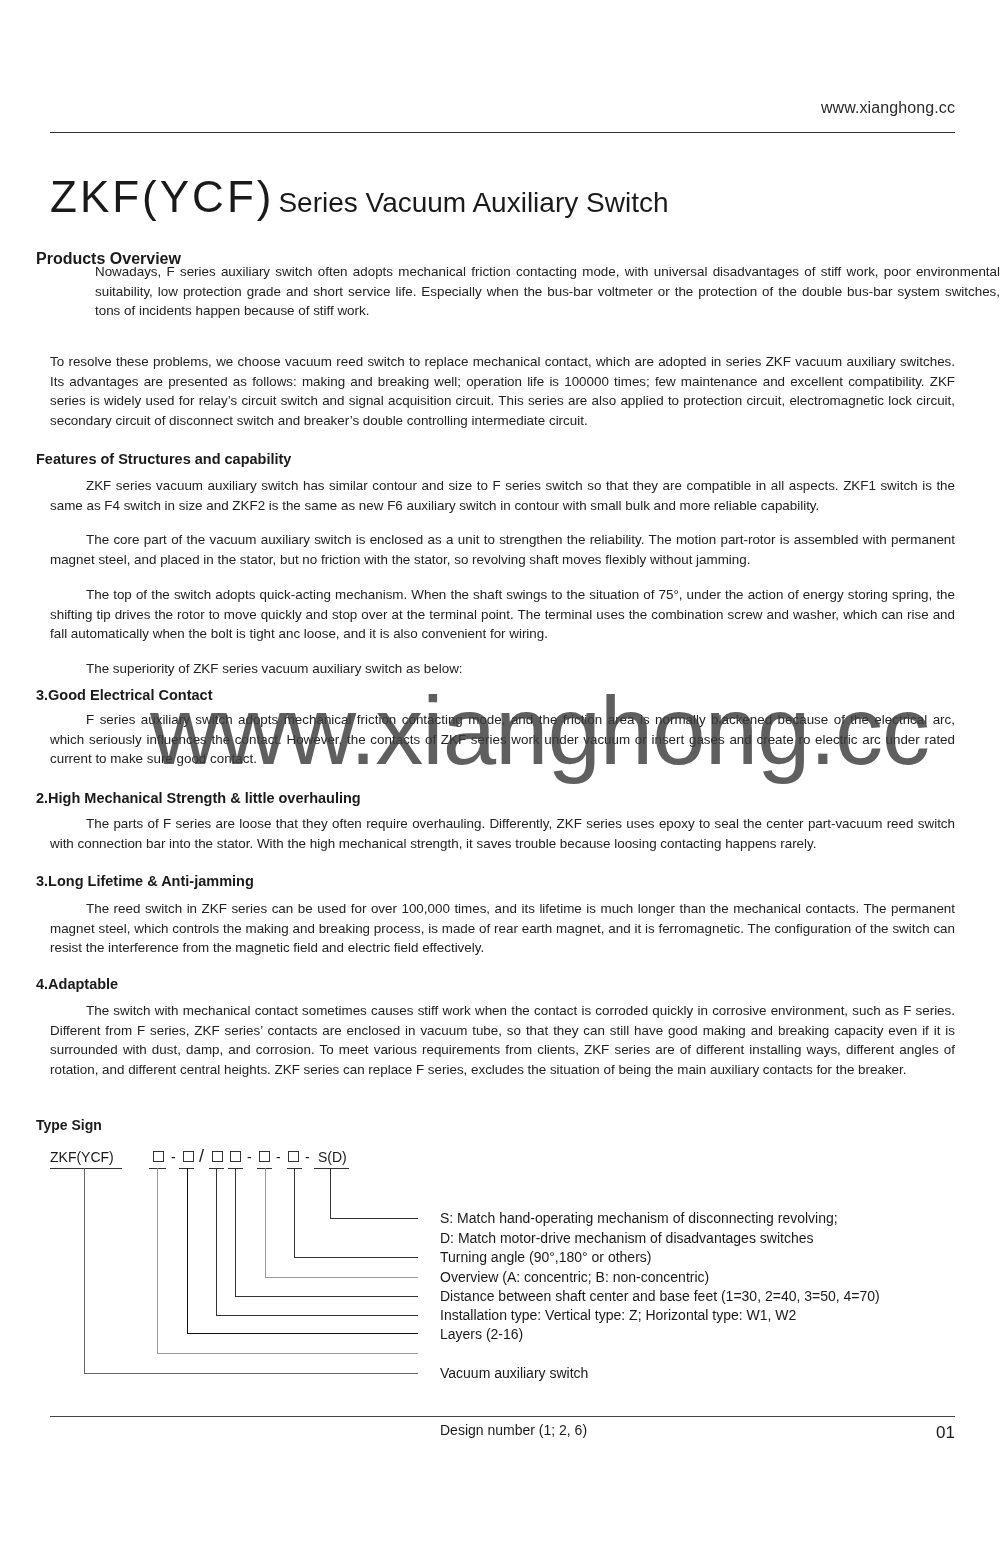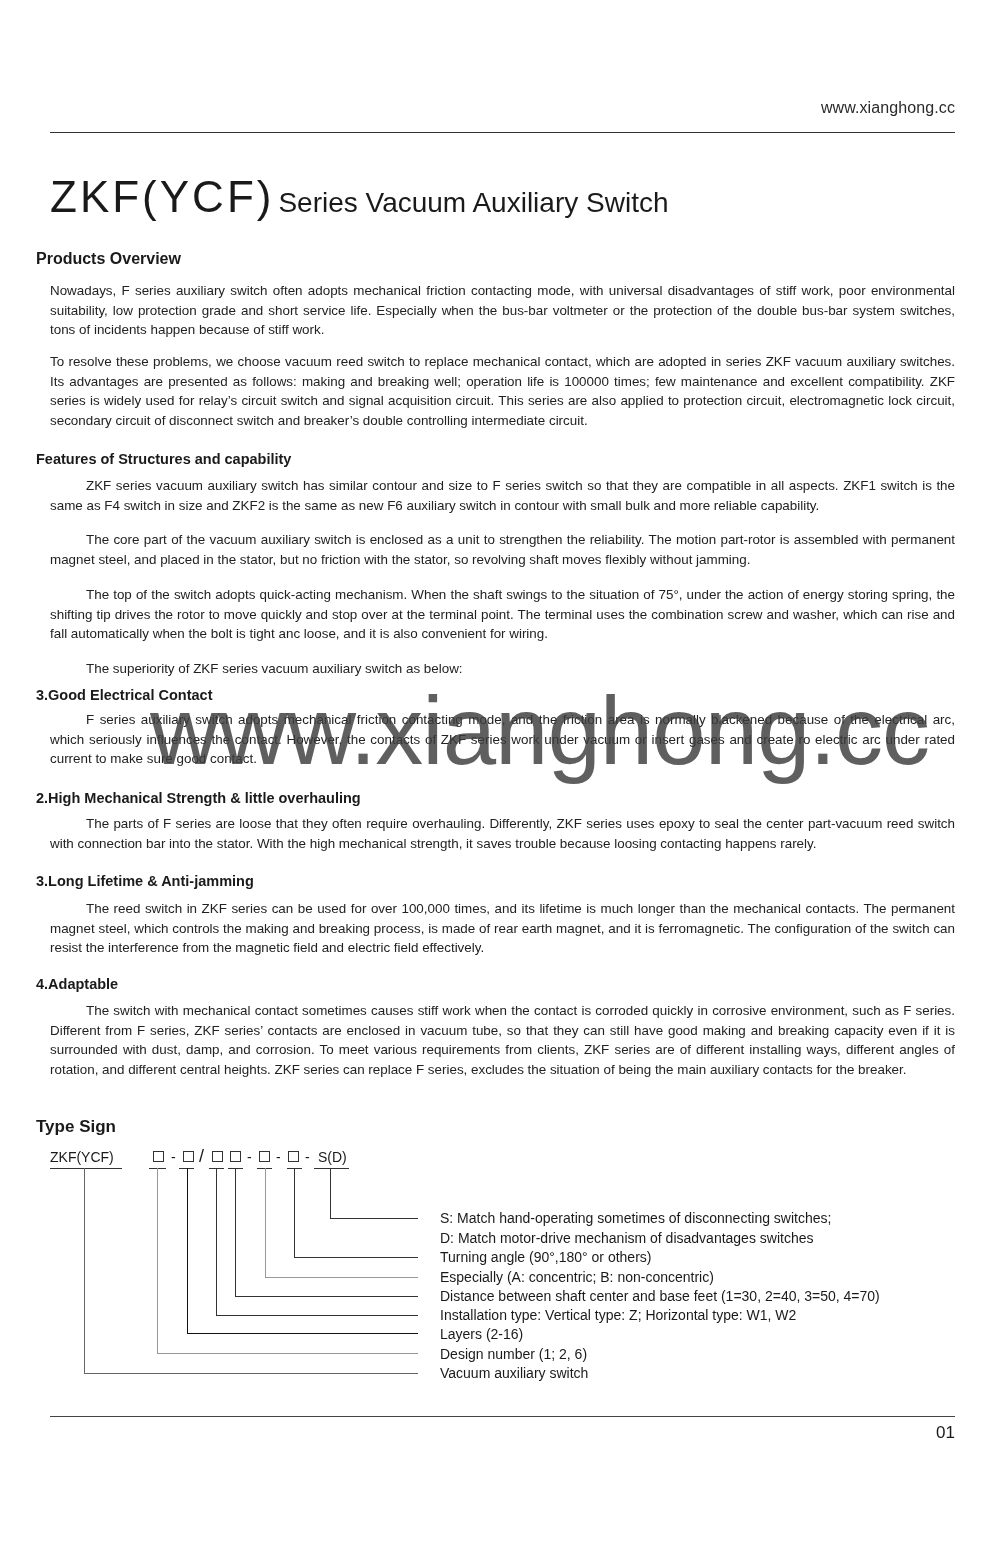--- a/index.html
+++ b/index.html
@@ -60,42 +60,42 @@
 <body>
 
 <div class="site-url">www.xianghong.cc</div>
 <div class="rule top"></div>
 
 <div class="title">
   <span class="code">ZKF(YCF)</span><span class="name">Series Vacuum Auxiliary Switch</span>
 </div>
 
 <div class="section-h" style="top:250px;">Products Overview</div>
-<div class="para" style="top:281px;">Nowadays, F series auxiliary switch often adopts mechanical friction contacting mode, with universal disadvantages of stiff work, poor environmental suitability, low protection grade and short service life. Especially when the bus-bar voltmeter or the protection of the double bus-bar system switches, tons of incidents happen because of stiff work.</div>
+<div class="para" style="top:262px;margin-left:45px;">Nowadays, F series auxiliary switch often adopts mechanical friction contacting mode, with universal disadvantages of stiff work, poor environmental suitability, low protection grade and short service life. Especially when the bus-bar voltmeter or the protection of the double bus-bar system switches, tons of incidents happen because of stiff work.</div>
 <div class="para" style="top:352px;">To resolve these problems, we choose vacuum reed switch to replace mechanical contact, which are adopted in series ZKF vacuum auxiliary switches. Its advantages are presented as follows: making and breaking well; operation life is 100000 times; few maintenance and excellent compatibility. ZKF series is widely used for relay’s circuit switch and signal acquisition circuit. This series are also applied to protection circuit, electromagnetic lock circuit, secondary circuit of disconnect switch and breaker’s double controlling intermediate circuit.</div>
 
 <div class="section-h" style="top:451px; font-size:14.5px;">Features of Structures and capability</div>
 <div class="para indent" style="top:476px;">ZKF series vacuum auxiliary switch has similar contour and size to F series switch so that they are compatible in all aspects. ZKF1 switch is the same as F4 switch in size and ZKF2 is the same as new F6 auxiliary switch in contour with small bulk and more reliable capability.</div>
 <div class="para indent" style="top:530px;">The core part of the vacuum auxiliary switch is enclosed as a unit to strengthen the reliability. The motion part-rotor is assembled with permanent magnet steel, and placed in the stator, but no friction with the stator, so revolving shaft moves flexibly without jamming.</div>
 <div class="para indent" style="top:585px;">The top of the switch adopts quick-acting mechanism. When the shaft swings to the situation of 75°, under the action of energy storing spring, the shifting tip drives the rotor to move quickly and stop over at the terminal point. The terminal uses the combination screw and washer, which can rise and fall automatically when the bolt is tight anc loose, and it is also convenient for wiring.</div>
 <div class="para indent" style="top:659px;">The superiority of ZKF series vacuum auxiliary switch as below:</div>
 
 <div class="section-h" style="top:687px; font-size:14.5px;">3.Good Electrical Contact</div>
 <div class="para indent" style="top:710px;">F series auxiliary switch adopts mechanical friction contacting mode, and the friction area is normally blackened because of the electrical arc, which seriously influences the contact. However, the contacts of ZKF series work under vacuum or insert gases and create ro electric arc under rated current to make sure good contact.</div>
 
 <div class="section-h" style="top:790px; font-size:14.5px;">2.High Mechanical Strength &amp; little overhauling</div>
 <div class="para indent" style="top:814px;">The parts of F series are loose that they often require overhauling. Differently, ZKF series uses epoxy to seal the center part-vacuum reed switch with connection bar into the stator. With the high mechanical strength, it saves trouble because loosing contacting happens rarely.</div>
 
 <div class="section-h" style="top:873px; font-size:14.5px;">3.Long Lifetime &amp; Anti-jamming</div>
 <div class="para indent" style="top:899px;">The reed switch in ZKF series can be used for over 100,000 times, and its lifetime is much longer than the mechanical contacts. The permanent magnet steel, which controls the making and breaking process, is made of rear earth magnet, and it is ferromagnetic. The configuration of the switch can resist the interference from the magnetic field and electric field effectively.</div>
 
 <div class="section-h" style="top:976px; font-size:14.5px;">4.Adaptable</div>
 <div class="para indent" style="top:1001px;">The switch with mechanical contact sometimes causes stiff work when the contact is corroded quickly in corrosive environment, such as F series. Different from F series, ZKF series’ contacts are enclosed in vacuum tube, so that they can still have good making and breaking capacity even if it is surrounded with dust, damp, and corrosion. To meet various requirements from clients, ZKF series are of different installing ways, different angles of rotation, and different central heights. ZKF series can replace F series, excludes the situation of being the main auxiliary contacts for the breaker.</div>
 
-<div class="section-h" style="top:1117px; font-size:17px;">Type Sign</div>
+<div class="section-h" style="top:1117px; font-size:14px;">Type Sign</div>
 
 <div>
 
   <div class="ts-head" style="left:50px;">ZKF(YCF)</div>
   <div class="ts-head" style="left:153px;"><span class="ts-box"></span></div>
   <div class="ts-head" style="left:171px;">-</div>
   <div class="ts-head" style="left:183px;"><span class="ts-box"></span></div>
   <div class="ts-head" style="left:199px; font-size:18px; top:1146px;">/</div>
   <div class="ts-head" style="left:212px;"><span class="ts-box"></span></div>
   <div class="ts-head" style="left:230px;"><span class="ts-box"></span></div>
@@ -132,27 +132,27 @@
 
   <div class="ts-line" style="left:187px; top:1168px; width:1px; height:165px; background:#111;"></div>
   <div class="ts-line" style="left:187px; top:1333px; width:231px; height:1px; background:#111;"></div>
 
   <div class="ts-line light" style="left:157px; top:1168px; width:1px; height:185px;"></div>
   <div class="ts-line light" style="left:157px; top:1353px; width:261px; height:1px;"></div>
 
   <div class="ts-line" style="left:84px; top:1168px; width:1px; height:205px; background:#666;"></div>
   <div class="ts-line" style="left:84px; top:1373px; width:334px; height:1px; background:#666;"></div>
 
-  <div class="ts-label" style="top:1210px;">S: Match hand-operating sometimes of disconnecting switches;</div>
+  <div class="ts-label" style="top:1210px;">S: Match hand-operating mechanism of disconnecting revolving;</div>
   <div class="ts-label" style="top:1230px;">D: Match motor-drive mechanism of disadvantages switches</div>
   <div class="ts-label" style="top:1249px;">Turning angle (90°,180° or others)</div>
-  <div class="ts-label" style="top:1269px;">Especially (A: concentric; B: non-concentric)</div>
+  <div class="ts-label" style="top:1269px;">Overview (A: concentric; B: non-concentric)</div>
   <div class="ts-label" style="top:1288px;">Distance between shaft center and base feet (1=30, 2=40, 3=50, 4=70)</div>
   <div class="ts-label" style="top:1307px;">Installation type: Vertical type: Z; Horizontal type: W1, W2</div>
   <div class="ts-label" style="top:1326px;">Layers (2-16)</div>
-  <div class="ts-label" style="top:1346px;">Design number (1; 2, 6)</div>
+  <div class="ts-label" style="top:1422px;">Design number (1; 2, 6)</div>
   <div class="ts-label" style="top:1365px;">Vacuum auxiliary switch</div>
 </div>
 
 <div class="watermark">www.xianghong.cc</div>
 
 <div class="rule bottom"></div>
 <div class="page-number">01</div>
 
 </body></html>

